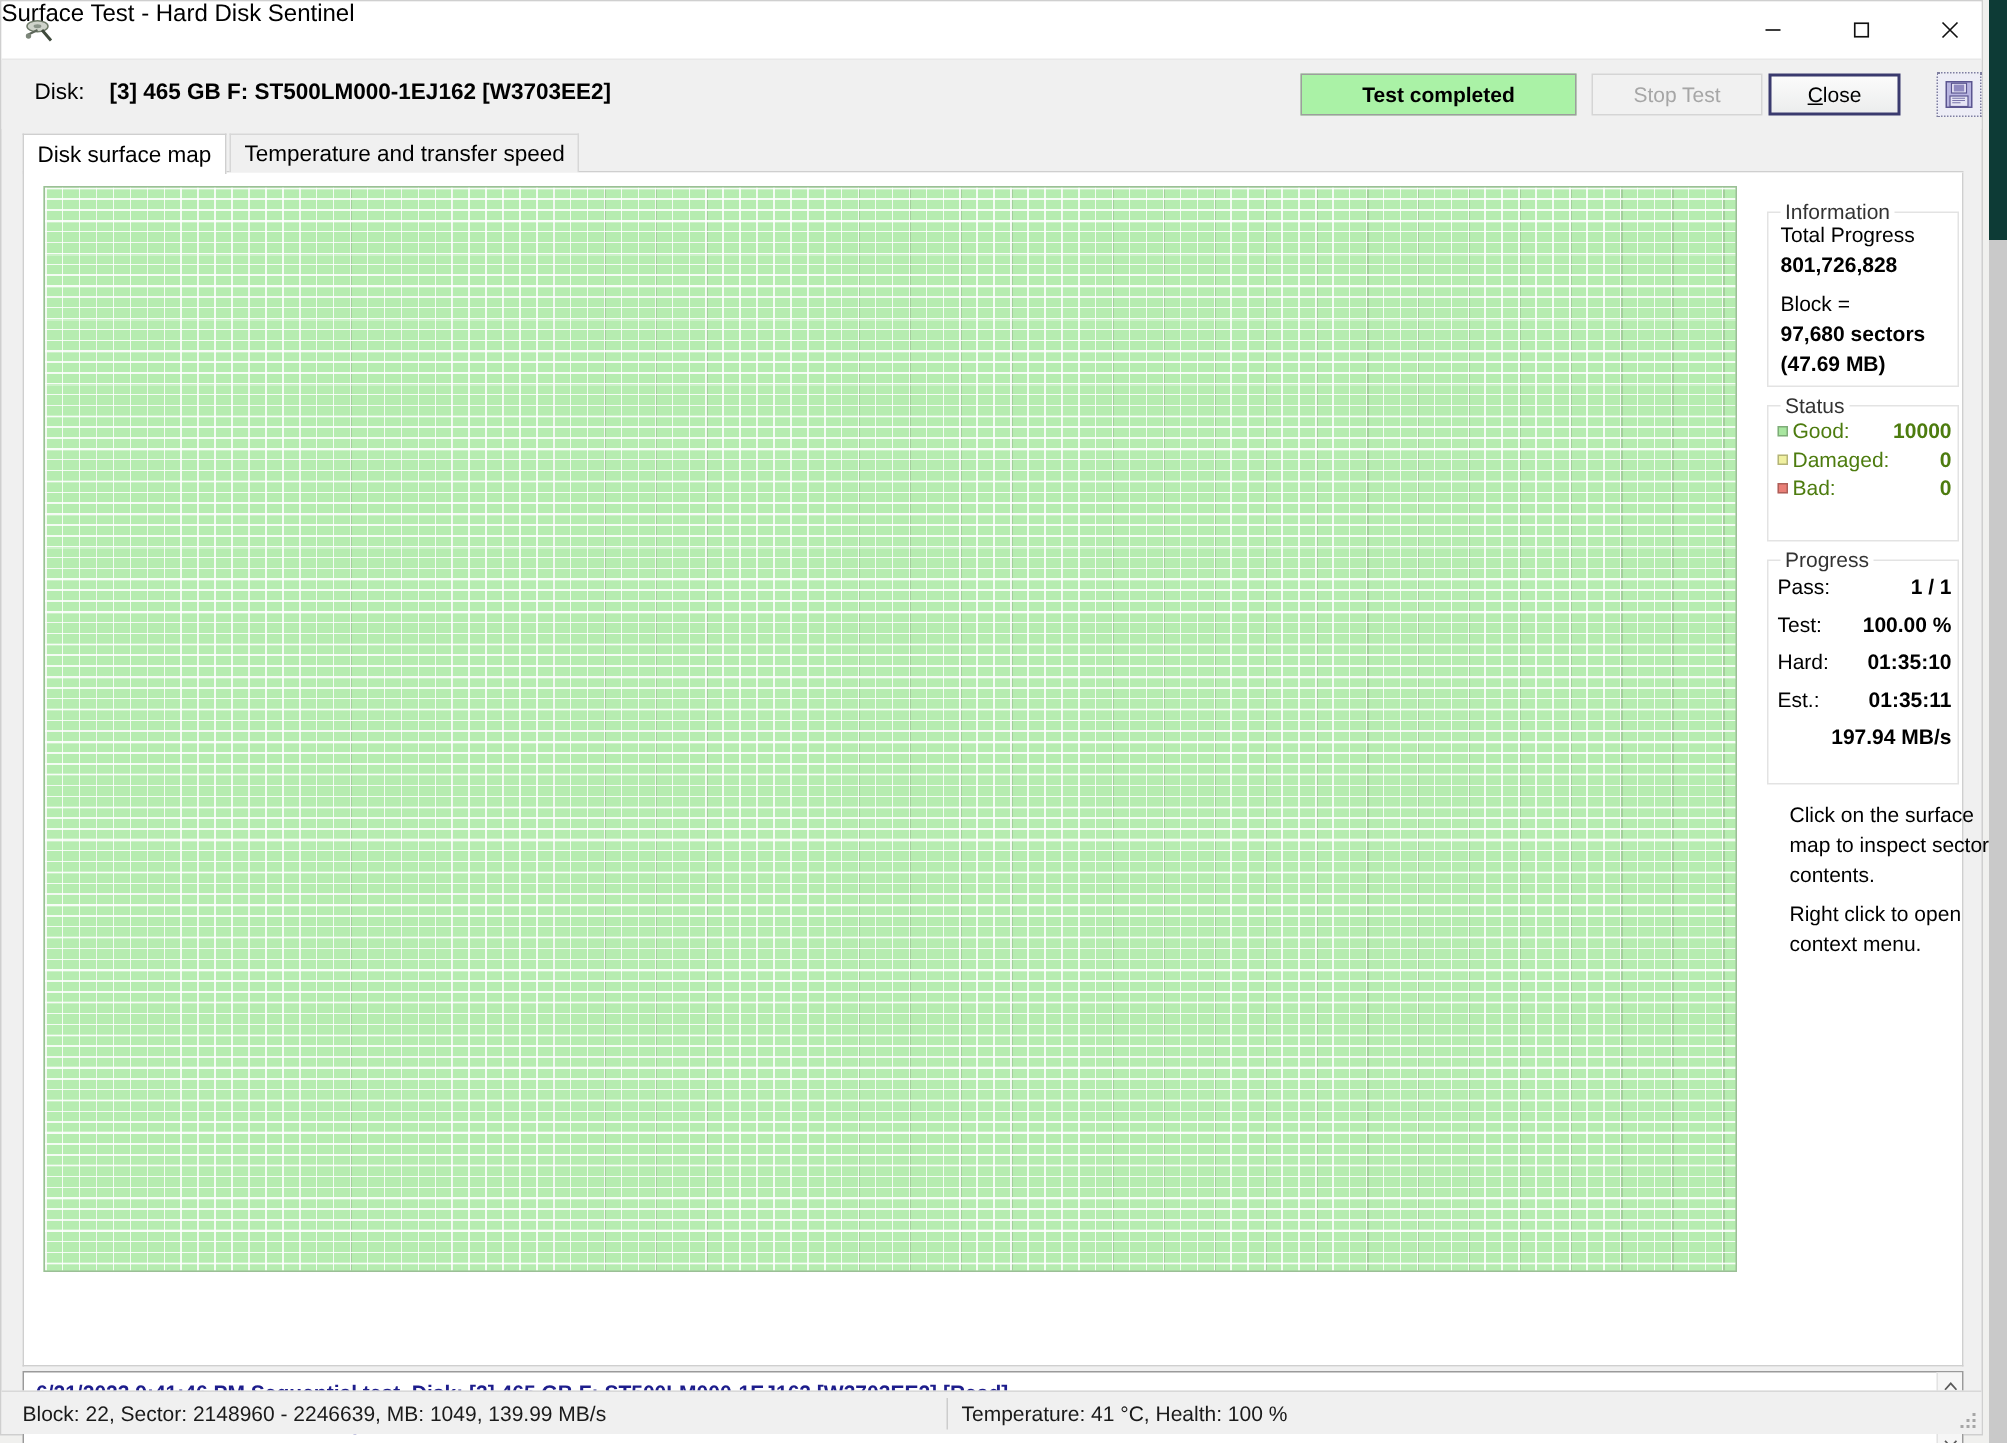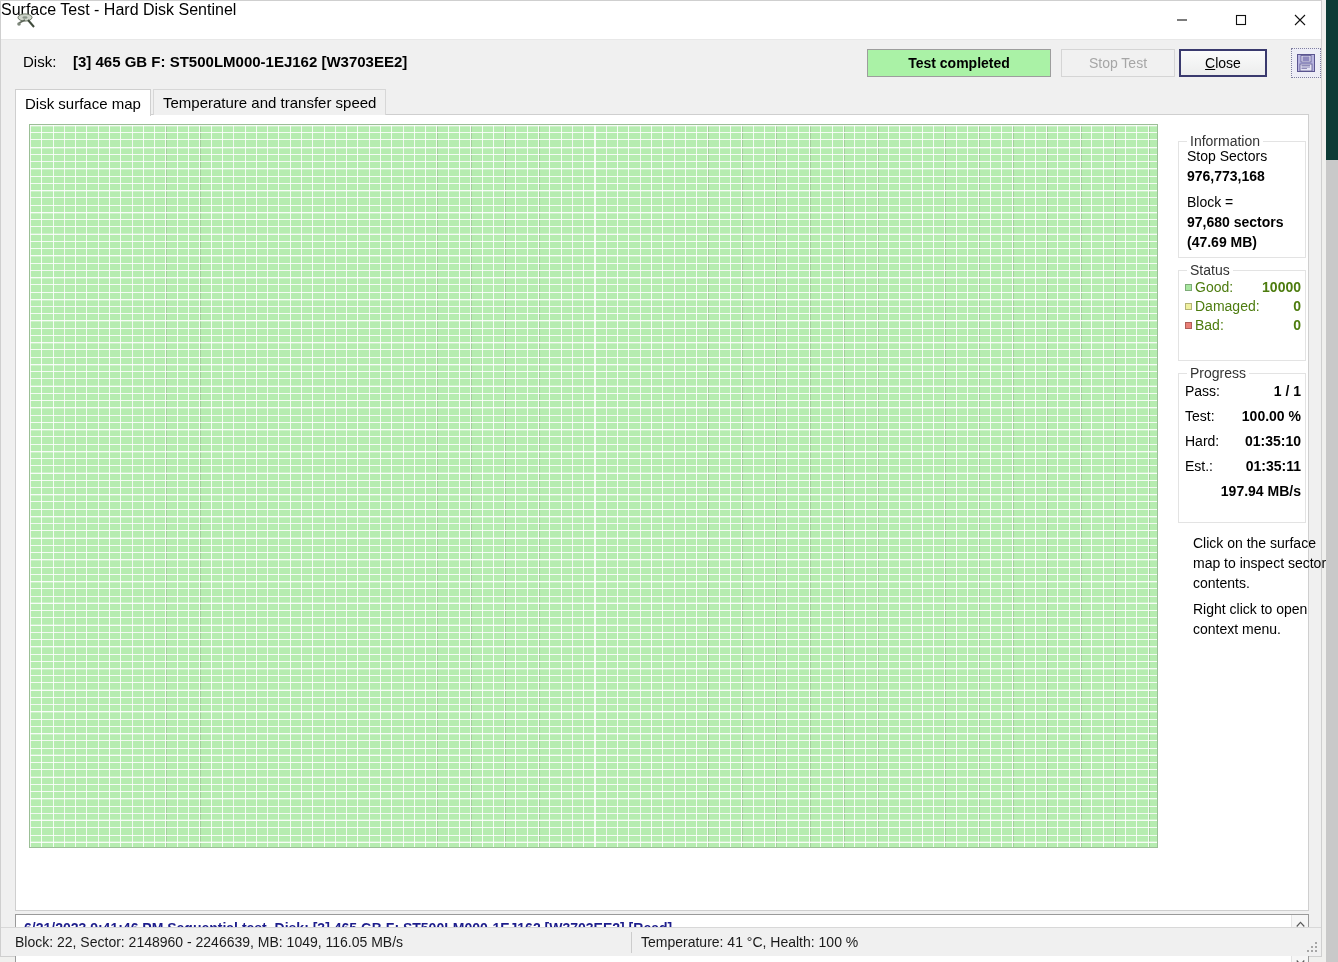--- a/index.html
+++ b/index.html
@@ -474,22 +474,22 @@
   <div id="content-pane">
 
     <div id="surface-map">
       <div id="surface-map-noise"></div>
     </div>
 
     <div id="sidebar">
 
       <div class="group-box" id="grp-information">
         <span class="group-title">Information</span>
-        <span class="info-line" style="top:6px">Stop Sectors</span>
-        <span class="info-line b" style="top:26px">976,773,168</span>
+        <span class="info-line" style="top:6px">Total Progress</span>
+        <span class="info-line b" style="top:26px">801,726,828</span>
         <span class="info-line" style="top:52px">Block =</span>
         <span class="info-line b" style="top:72px">97,680 sectors</span>
         <span class="info-line b" style="top:92px">(47.69 MB)</span>
       </div>
 
       <div class="group-box" id="grp-status">
         <span class="group-title">Status</span>
 
         <div class="status-row" style="top:8px">
           <span class="sw" id="sw-good" style="background: rgb(168, 230, 160);"></span>
@@ -552,21 +552,21 @@
       </div>
       <div class="sb-arrow" id="sb-down">
         <svg width="9" height="7" viewBox="0 0 9 7">
             <path d="M0.7 1.5 L4.5 5.7 L8.3 1.5" fill="none" stroke="#5a5a5a" stroke-width="1.2"></path>
           </svg>
       </div>
     </div>
   </div>
 
   <div id="status-bar">
-    <span class="sb-panel" id="sb-panel-1">Block: 22, Sector: 2148960 - 2246639, MB: 1049, 116.05 MB/s</span>
+    <span class="sb-panel" id="sb-panel-1">Block: 22, Sector: 2148960 - 2246639, MB: 1049, 139.99 MB/s</span>
     <div id="sb-divider"></div>
     <span class="sb-panel" id="sb-panel-2">Temperature: 41  °C,  Health: 100 %</span>
     <div id="resize-grip">
       <span class="grip-dot" style="left:9px;top:1px"></span>
       <span class="grip-dot" style="left:5px;top:5px"></span>
       <span class="grip-dot" style="left:9px;top:5px"></span>
       <span class="grip-dot" style="left:1px;top:9px"></span>
       <span class="grip-dot" style="left:5px;top:9px"></span>
       <span class="grip-dot" style="left:9px;top:9px"></span>
     </div>

